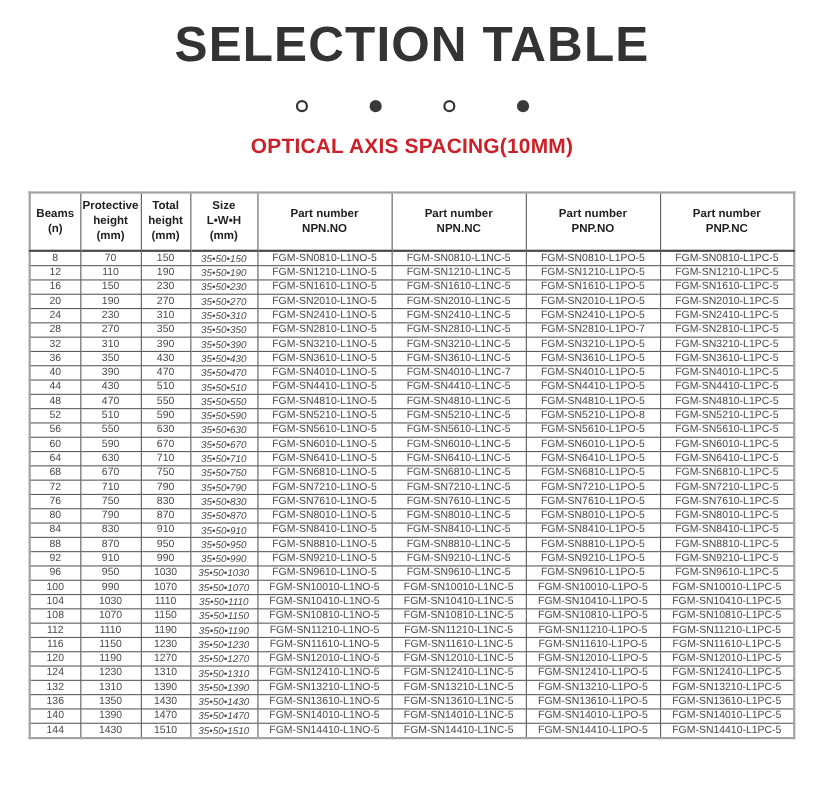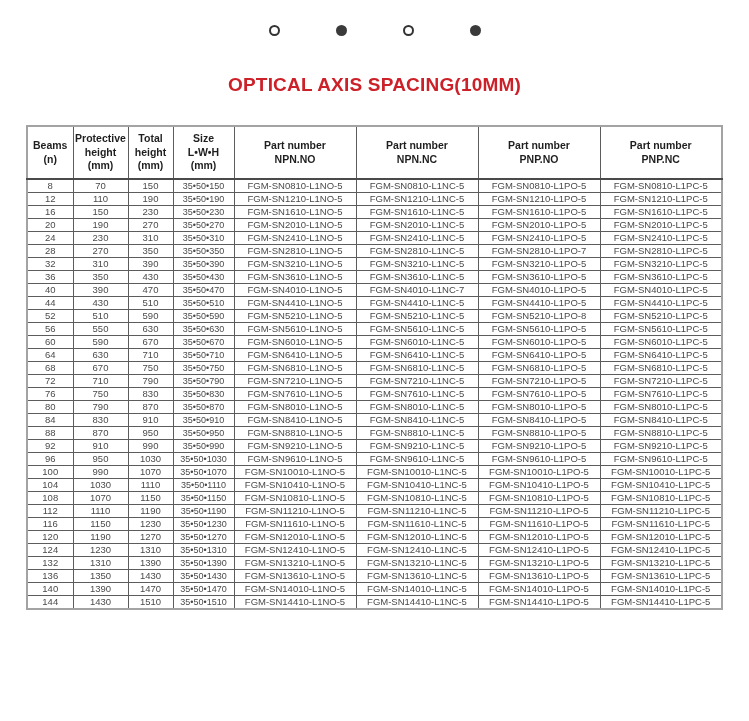--- a/index.html
+++ b/index.html
@@ -30,21 +30,21 @@
     justify-content: center;
     align-items: center;
     gap: 56px;
     margin-top: 24px;
     height: 12px;
   }
   .dot { border-radius: 50%; display: inline-block; }
   .dot.filled { width: 11px; height: 11px; background: #3a3a3a; }
   .dot.open { width: 11px; height: 11px; background: #ffffff; border: 2px solid #333333; }
   .subtitle {
-    margin-top: 38px;
+    margin-top: 21px;
     text-align: center;
     font-size: 19px;
     font-weight: bold;
     letter-spacing: 0.2px;
     color: #cc2128;
   }
   table.selection {
     border-collapse: collapse;
     table-layout: fixed;
     margin: 29px auto 0 auto;
@@ -67,32 +67,33 @@
     color: #1f1f1f;
     line-height: 1.3;
     border-bottom: 2px solid #4a4a4a;
   }
   table.selection tbody td {
     height: 12px;
     font-size: 9.5px;
     line-height: 12px;
     color: #4a4a4a;
   }
-  table.selection tbody td:nth-child(4) { font-size: 9px; }
+  table.selection tbody td:nth-child(4) { font-size: 9px; font-style: italic; }
   col.c-beams { width: 46px; }
   col.c-prot  { width: 55px; }
   col.c-total { width: 45px; }
   col.c-size  { width: 61px; }
   col.c-part  { width: 122px; }
 </style>
 </head>
 <body>
 
 <div class="page">
 
+  <h1 class="page-title" style="color: rgb(51, 51, 51);">SELECTION TABLE</h1>
 
   <div class="dots">
       <span class="dot open"></span>
       <span class="dot filled"></span>
       <span class="dot open"></span>
       <span class="dot filled"></span>
     </div>
 
   <h2 class="subtitle" style="color: rgb(204, 33, 40);">OPTICAL AXIS SPACING(10MM)</h2>
 
@@ -241,20 +242,30 @@
           <td>44</td>
           <td>430</td>
           <td>510</td>
           <td>35•50•510</td>
           <td>FGM-SN4410-L1NO-5</td>
           <td>FGM-SN4410-L1NC-5</td>
           <td>FGM-SN4410-L1PO-5</td>
           <td>FGM-SN4410-L1PC-5</td>
         </tr>
         <tr>
+          <td>48</td>
+          <td>470</td>
+          <td>550</td>
+          <td>35•50•550</td>
+          <td>FGM-SN4810-L1NO-5</td>
+          <td>FGM-SN4810-L1NC-5</td>
+          <td>FGM-SN4810-L1PO-5</td>
+          <td>FGM-SN4810-L1PC-5</td>
+        </tr>
+        <tr>
           <td>52</td>
           <td>510</td>
           <td>590</td>
           <td>35•50•590</td>
           <td>FGM-SN5210-L1NO-5</td>
           <td>FGM-SN5210-L1NC-5</td>
           <td>FGM-SN5210-L1PO-8</td>
           <td>FGM-SN5210-L1PC-5</td>
         </tr>
         <tr>

